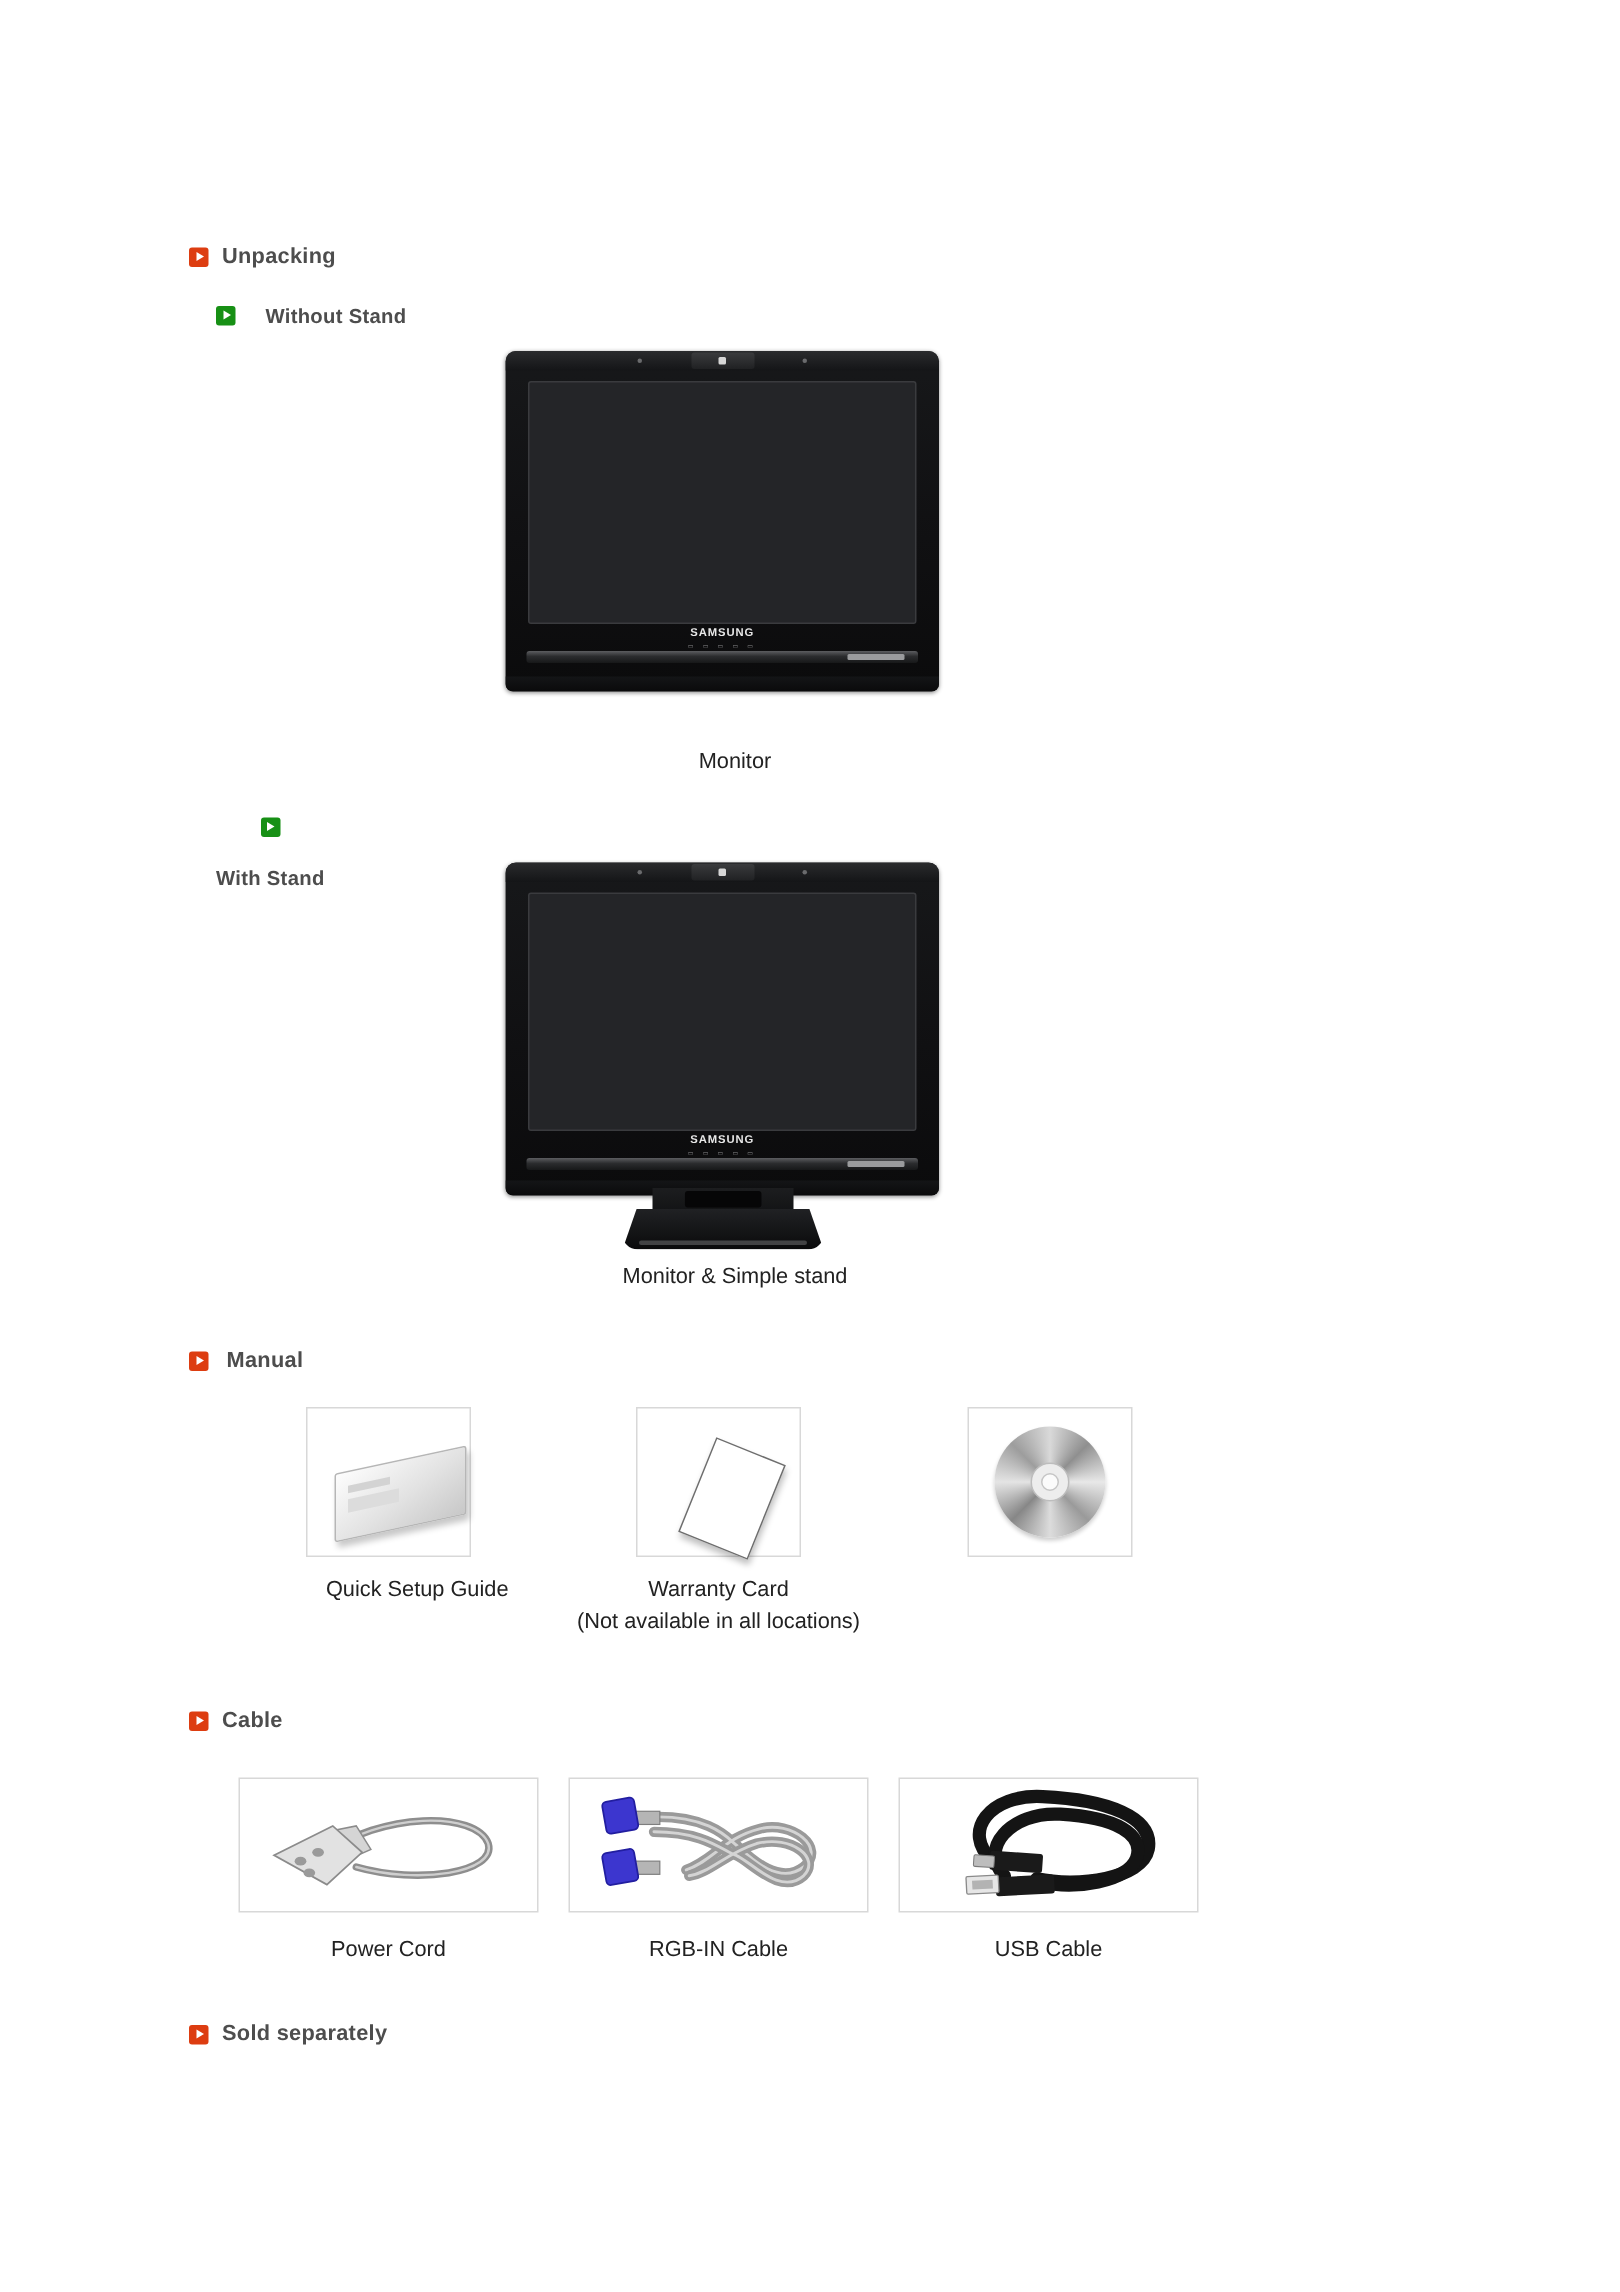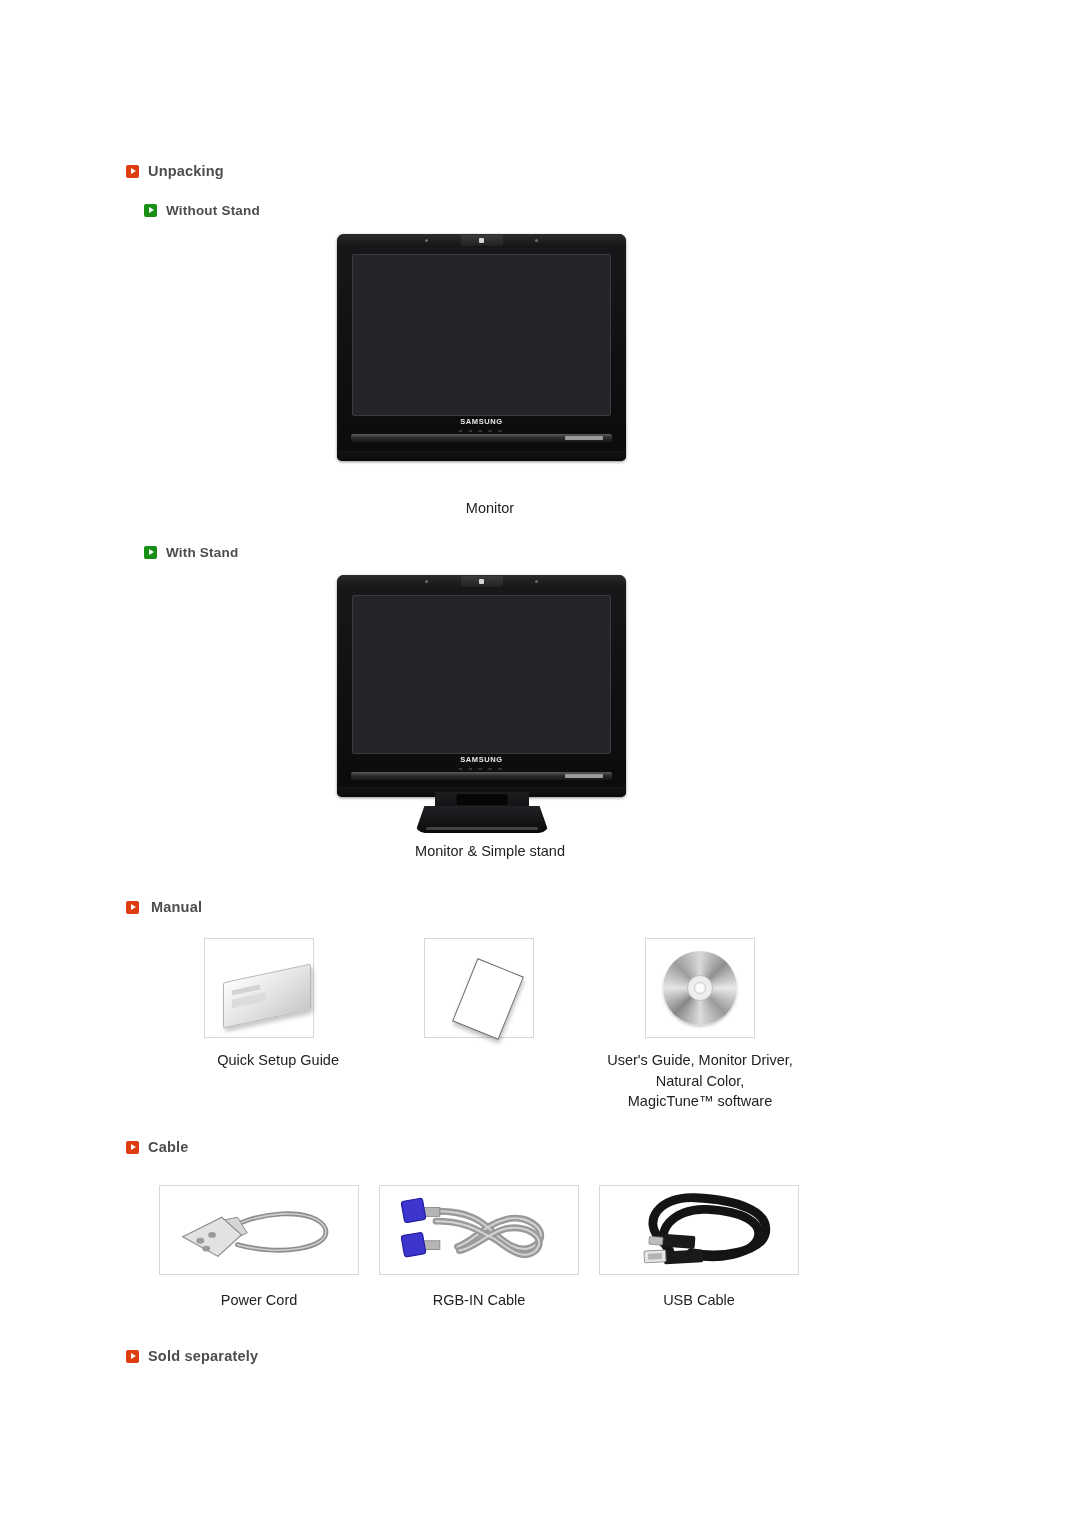--- a/index.html
+++ b/index.html
@@ -57,21 +57,21 @@
   .sec-h1 .label {
     font-size: 14.5px;
     font-weight: bold;
     color: #4d4d4d;
     letter-spacing: 0.2px;
   }
   .sec-h2 {
     position: absolute;
     display: flex;
     align-items: center;
-    gap: 9px;
+    gap: 20px;
   }
   .sec-h2 .label {
     font-size: 13.5px;
     font-weight: bold;
     color: #4d4d4d;
     letter-spacing: 0.2px;
   }
 
   
   .bullet {
@@ -339,21 +339,21 @@
     <div class="mon-brand" style="top:183px;">SAMSUNG</div>
     <div class="mon-keys" style="top:194px;">▭ ▭ ▭ ▭ ▭</div>
     <div class="mon-strip" style="left:14px; right:14px; top:200px;">
       <div class="mon-strip-hl"></div>
     </div>
     <div class="mon-base-band" style="bottom:0;"></div>
   </div>
 
   <div class="caption" style="left:382px; top:498px; width:216px;">Monitor</div>
 
-  <div class="sec-h2" style="left:144px; top:545px;">
+  <div class="sec-h2" style="left:144px; top:545px;flex-direction:column;">
     <span class="bullet green"></span>
     <span class="label">With Stand</span>
   </div>
 
   <div class="monitor" style="left:337px; top:575px; width:289px; height:222px;">
     <div class="mon-topbar"></div>
     <div class="mon-cam">
         <i></i>
       </div>
     <div class="mon-dot" style="left:88px;"></div>
@@ -379,28 +379,27 @@
   <div class="imgbox" style="left:204px; top:938px; width:110px; height:100px;">
     <div class="booklet"></div>
   </div>
   <div class="caption" style="left:179px; top:1050px; width:160px;text-align:right;">
     <div>Quick Setup Guide</div>
   </div>
 
   <div class="imgbox" style="left:424px; top:938px; width:110px; height:100px;">
     <div class="card"></div>
   </div>
+  <div class="caption" style="left:369px; top:1050px; width:220px;">
+    <div>Warranty Card</div>
+    <div>(Not available in all locations)</div>
+  </div>
 
   <div class="imgbox" style="left:645px; top:938px; width:110px; height:100px;">
     <div class="cd"></div>
-  </div>
-  <div class="caption" style="left:588px; top:1050px; width:224px;">
-    <div>User's Guide, Monitor Driver,</div>
-    <div>Natural Color,</div>
-    <div>MagicTune™ software</div>
   </div>
 
   <div class="sec-h1" style="left:126px; top:1139px;">
     <span class="bullet orange"></span>
     <span class="label">Cable</span>
   </div>
 
   <div class="imgbox" style="left:159px; top:1185px; width:200px; height:90px;">
     <svg class="svg-art" viewBox="0 0 200 90">
       <path d="M55 52 C 95 22, 160 22, 168 44 C 174 64, 120 72, 78 60" fill="none" stroke="#8e8e8e" stroke-width="5" stroke-linecap="round"></path>

